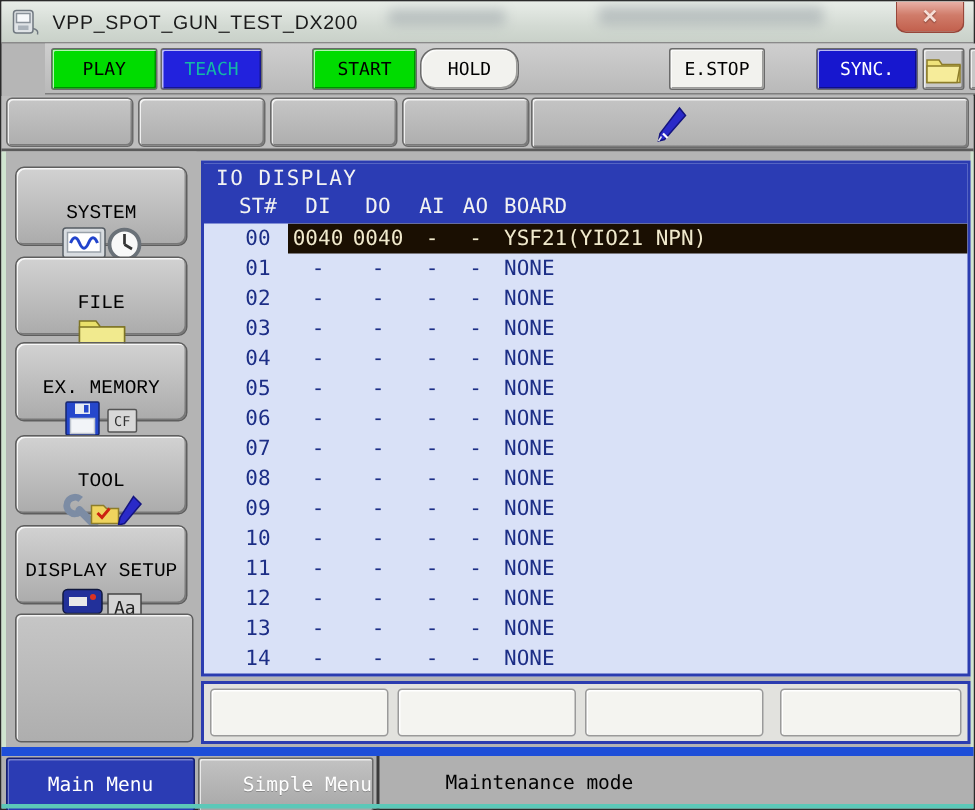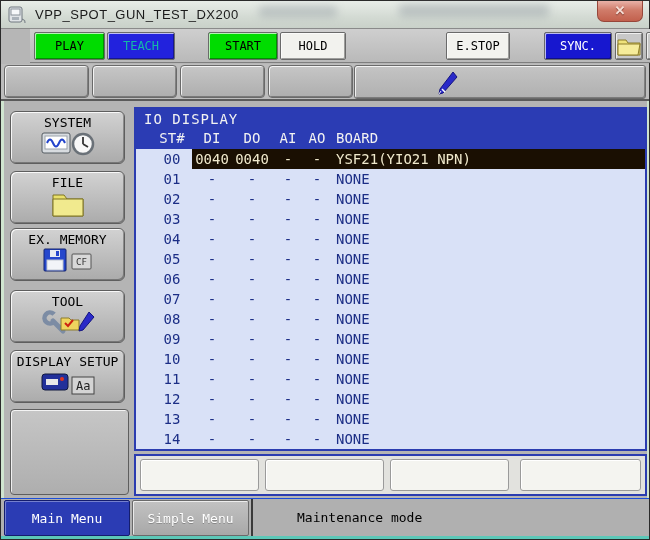--- a/index.html
+++ b/index.html
@@ -43,21 +43,21 @@
   .tbtn {
     position:absolute; top:3px; height:28px; font-family:"DejaVu Sans Mono", monospace;
     font-size:12px; text-align:center; line-height:26px;
     border:1px solid #6a6a6a; border-radius:2px;
     box-shadow:inset 1px 1px 0 rgba(255,255,255,.7), inset -1px -1px 0 rgba(0,0,0,.35);
     cursor:pointer; white-space:nowrap; overflow:hidden;
   }
   .tb-play   { left:4px;   width:71px; background:#00dc00; color:#000; }
   .tb-teach  { left:77px;  width:68px; background:#2222dd; color:#14b8a6; }
   .tb-start  { left:178px; width:70px; background:#00dc00; color:#000; }
-  .tb-hold   { left:250px; width:66px; background:#f2f2ee; color:#000; }
+  .tb-hold   { left:250px; width:66px; background:#f2f2ee; color:#000;border-radius:11px; }
   .tb-servo  { left:349px; width:64px; background:#f08552; color:#000; }
   .tb-estop  { left:416px; width:64px; background:#f2f2ee; color:#000; }
   .tb-sync   { left:514px; width:68px; background:#1717cf; color:#fff; }
   .tb-folder { left:585px; width:28px; background:#c8c8c8; padding-top:3px; line-height:0; }
   .tb-keypad { left:616px; width:29px; background:#c8c8c8; padding-top:3px; line-height:0; }
 
   
   .toolbar2 {
     position:absolute; left:0; top:63px; width:648px; height:37px;
     background:#bdbdbd; border-bottom:2px solid #5a5a5a;
@@ -85,21 +85,21 @@
 
   
   .sidebar { position:absolute; left:3px; top:0; width:127px; height:397px; background:#b4b4b4; }
   .side-btn {
     position:absolute; left:6px; width:115px; height:53px;
     background:linear-gradient(#d2d2d2,#ababab);
     border:1px solid #5e5e5e; border-radius:6px;
     box-shadow:inset 1px 1px 0 rgba(255,255,255,.85), inset -1px -1px 0 rgba(0,0,0,.3);
     text-align:center; cursor:pointer;
   }
-  .side-btn .lbl { display:block; margin-top:3px; font-size:13px; color:#000; white-space:nowrap; }
+  .side-btn .lbl { display:block; margin-top:22px; font-size:13px; color:#000; white-space:nowrap;font-family:Liberation Mono, monospace; }
   .side-btn .ic  { display:block; margin-top:1px; height:26px; line-height:0; }
   .sb1{top:10px;} .sb2{top:70px;} .sb3{top:127px;} .sb4{top:189px;} .sb5{top:249px;}
   .side-filler {
     position:absolute; left:6px; top:308px; width:119px; height:86px;
     background:linear-gradient(#c6c6c6,#aeaeae);
     border:1px solid #5e5e5e; border-radius:4px;
     box-shadow:inset 1px 1px 0 rgba(255,255,255,.8);
   }
 
   
@@ -126,32 +126,32 @@
   .fkey-btn {
     position:absolute; top:3px; height:32px; width:119px;
     background:#f4f4f0; border:1px solid #9a9a9a; border-radius:3px;
     box-shadow:inset 1px 1px 0 #fff; cursor:pointer;
   }
   .fk1{left:4px;} .fk2{left:129px;} .fk3{left:254px;} .fk4{left:384px; width:121px;}
 
   
   .menubar {
     position:absolute; left:0; top:497px; width:648px; height:38px;
-    background:#b0b0b0; border-top:1px solid #1d4ed8;
+    background:#b0b0b0; border-top:6px solid #1d4ed8;
   }
   .main-menu-btn {
     position:absolute; left:3px; top:1px; width:126px; height:36px;
     background:#2b3cb4; color:#fff; font-size:13px; text-align:center; line-height:36px;
     border:1px solid #141d6e; border-radius:2px;
     box-shadow:inset 1px 1px 0 rgba(255,255,255,.35); cursor:pointer;
   }
   .simple-menu-btn {
     position:absolute; left:131px; top:1px; width:117px; height:36px;
     background:linear-gradient(#c2c2c2,#a8a8a8); color:#fff;
-    font-size:13px; text-align:center; line-height:36px;
+    font-size:13px; text-align:right; line-height:36px;
     border:1px solid #6a6a6a; border-radius:2px;
     box-shadow:inset 1px 1px 0 rgba(255,255,255,.7); cursor:pointer;
     text-shadow:0 1px 0 #888;
   }
   .menubar .divider { position:absolute; left:250px; top:0; width:2px; height:38px; background:#3a3a3a; }
   .mode-text { position:absolute; left:296px; top:0; font-size:13px; color:#000; line-height:38px; }
 
   .bottom-strip { position:absolute; left:0; top:535px; width:648px; height:3px; background:#5cc8b8; }
 </style>
 </head>

